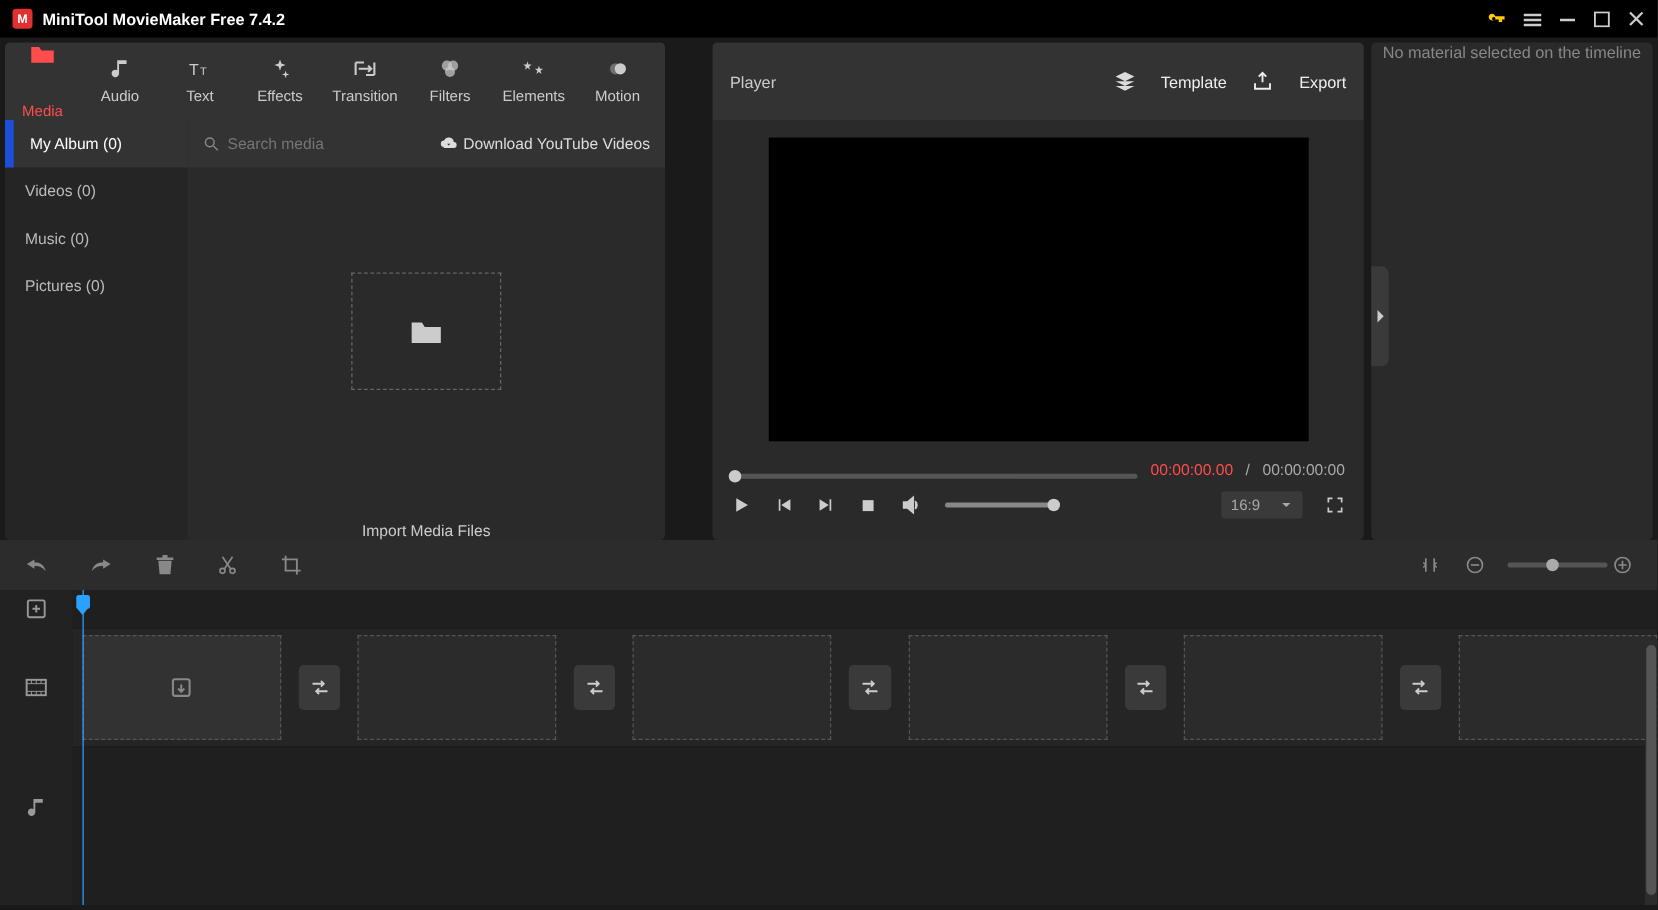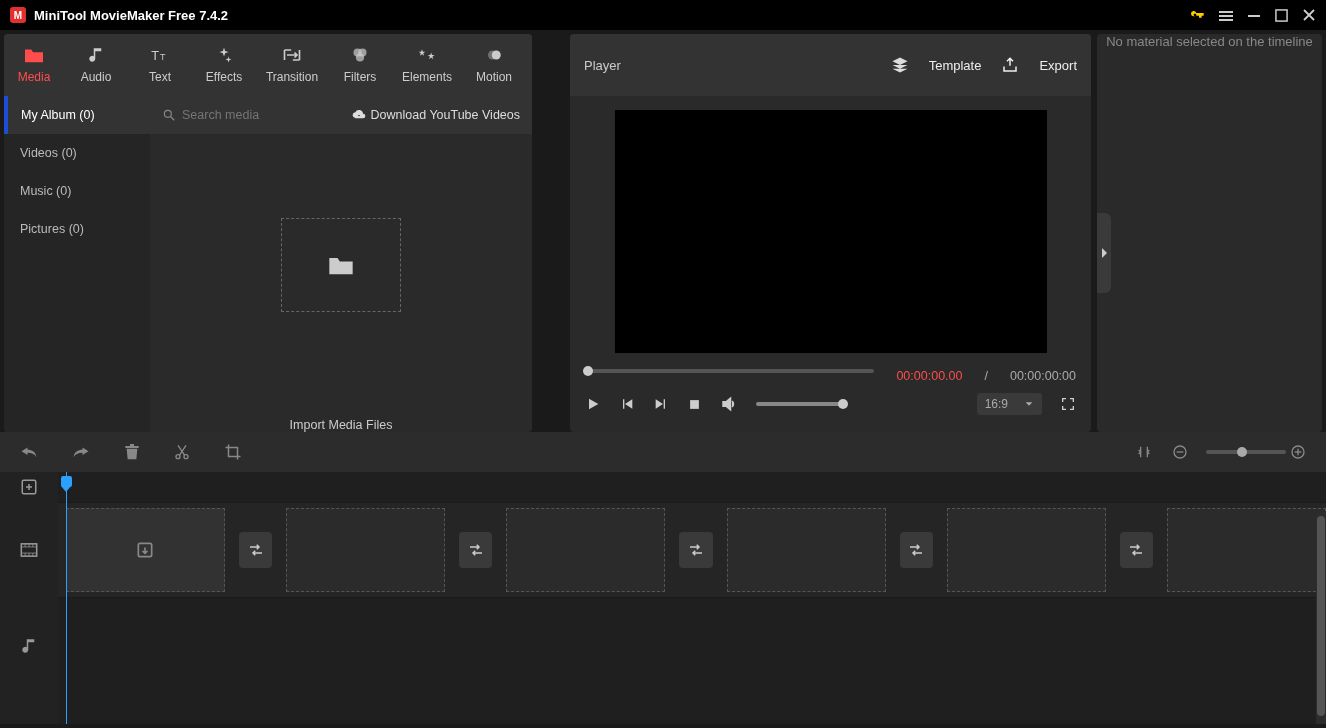--- a/index.html
+++ b/index.html
@@ -15,47 +15,47 @@
   .hamburger { display:inline-block; width:14px; height:12px;}
   .hamburger span { display:block; height:2px; background:#ccc; margin:2px 0; }
 
   
   .content { display: flex; height: 402px; gap: 6px; padding: 4px 0 0 4px; }
 
   
   .left-panel { width: 528px; background: #2a2a2a; border-radius: 4px; display: flex; flex-direction: column; overflow: hidden; }
   .top-tabs { display: flex; background: #333; height: 62px; }
   .top-tab { flex: 0 0 auto; width: 64px; display: flex; flex-direction: column; align-items: center; justify-content: center; gap: 6px; cursor: pointer; color: #ccc; }
-  .top-tab.media { width: 60px; }
+  .top-tab.media { width: 60px; justify-content: space-between; }
   .top-tab.active { color: #ff4d4d; }
   .top-tab .ticon { height: 18px; display: flex; align-items: center; justify-content: center; }
   .top-tab .tlabel { font-size: 12px; }
 
   .left-body { display: flex; flex: 1; }
   .sidebar { width: 146px; background: #252525; display: flex; flex-direction: column; }
   .sidebar-item { height: 38px; display: flex; align-items: center; padding: 0 16px; color: #bbb; cursor: pointer; font-size: 12.5px; }
-  .sidebar-item.active { background: #333; color: #fff; border-left: 4px solid #1d4ed8; padding-left: 13px; }
+  .sidebar-item.active { background: #333; color: #fff; border-left: 7px solid #1d4ed8; padding-left: 13px; }
 
   .media-area { flex: 1; display: flex; flex-direction: column; }
   .media-toolbar { height: 38px; background: #333; display: flex; align-items: center; padding: 0 12px; gap: 10px; }
   .search-wrap { display: flex; align-items: center; color: #888; gap: 6px; flex: 1; }
   .search-wrap input { background: transparent; border: none; color: #0ea5e9; outline: none; font-size: 12.5px; width: 120px; }
   .dl-link { display: flex; align-items: center; gap: 4px; color: #ddd; cursor: pointer; font-size: 12.5px; }
   .import-zone { flex: 1; display: flex; flex-direction: column; align-items: center; justify-content: space-between; padding-top: 84px; }
   .import-box { width: 120px; height: 94px; border: 1.5px dashed #666; display: flex; align-items: center; justify-content: center; cursor: pointer; }
   .import-label { margin-top: 14px; color: #ccc; font-size: 12.5px; }
 
   
   .player-panel { width: 521px; background: #2a2a2a; border-radius: 4px; display: flex; flex-direction: column; overflow: hidden; margin-left: 32px; }
   .player-header { height: 62px; background: #333; display: flex; align-items: center; padding: 0 14px; }
   .player-header .ptitle { color: #ccc; font-size: 13px; flex: 1; }
   .hbtn { display: flex; align-items: center; gap: 20px; color: #eee; margin-left: 20px; cursor: pointer; font-size: 13px; }
   .player-body { flex: 1; display: flex; flex-direction: column; align-items: center; padding: 14px 0 6px 0; }
   .video-canvas { width: 432px; height: 243px; background: #000; }
-  .scrubber { width: calc(100% - 30px); display: flex; align-items: flex-start; margin-top: 16px; gap: 22px; }
+  .scrubber { width: calc(100% - 30px); display: flex; align-items: flex-end; margin-top: 16px; gap: 10px; }
   .scrub-track { flex: 1; height: 4px; background: #555; border-radius: 2px; position: relative; }
   .scrub-thumb { position: absolute; left: 0; top: 50%; transform: translate(-2px,-50%); width: 10px; height: 10px; background: #ccc; border-radius: 50%; }
   .time-current { color: #ff4d4d; font-size: 12.5px; }
   .time-sep { color: #aaa; font-size: 12.5px; }
   .time-total { color: #aaa; font-size: 12.5px; }
   .player-controls { width: calc(100% - 30px); display: flex; align-items: center; margin-top: 10px; gap: 18px; }
   .pc-icon { color: #ccc; cursor: pointer; display: flex; }
   .vol-track { width: 90px; height: 4px; background: #888; border-radius: 2px; position: relative; }
   .vol-thumb { position: absolute; right: 0; top: 50%; transform: translate(2px,-50%); width: 10px; height: 10px; background: #ccc; border-radius: 50%; }
   .pc-spacer { flex: 1; }

